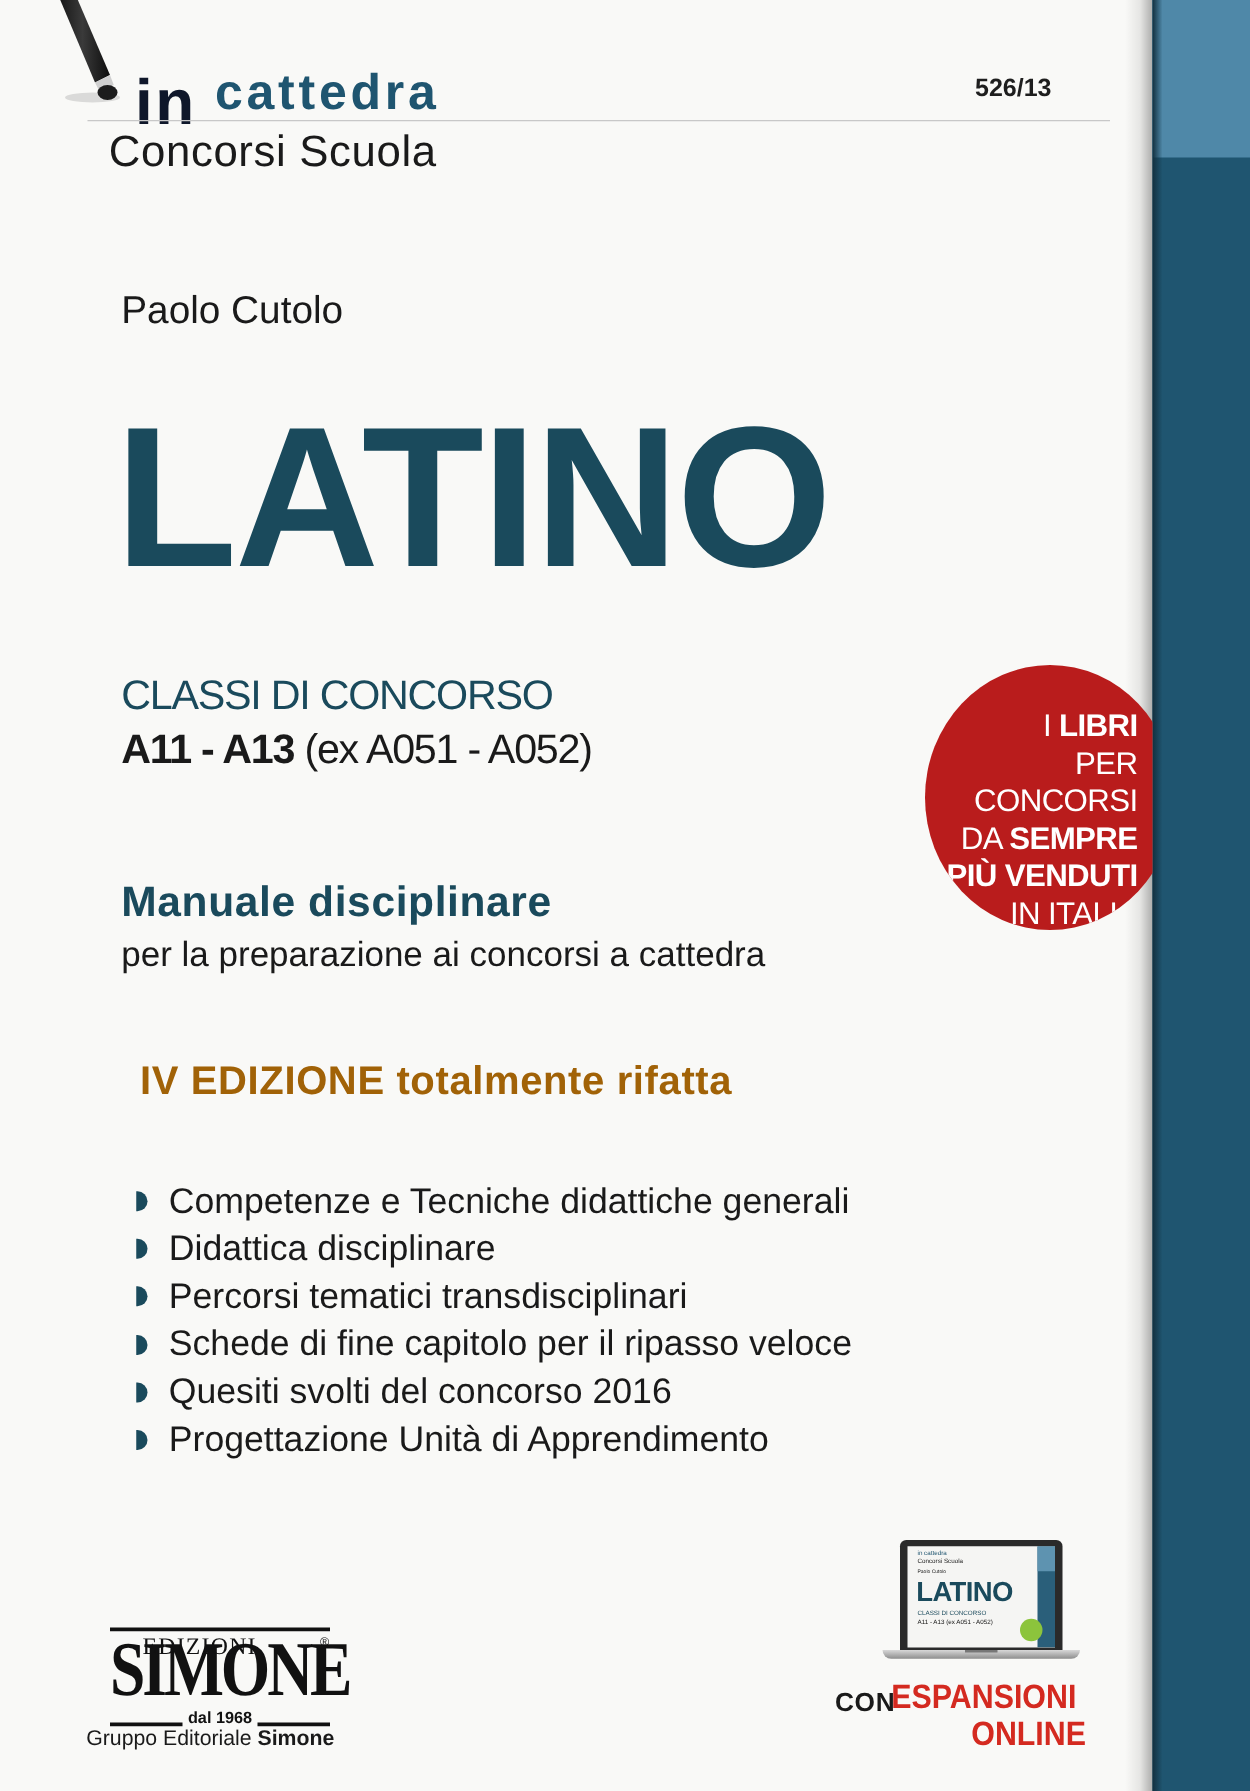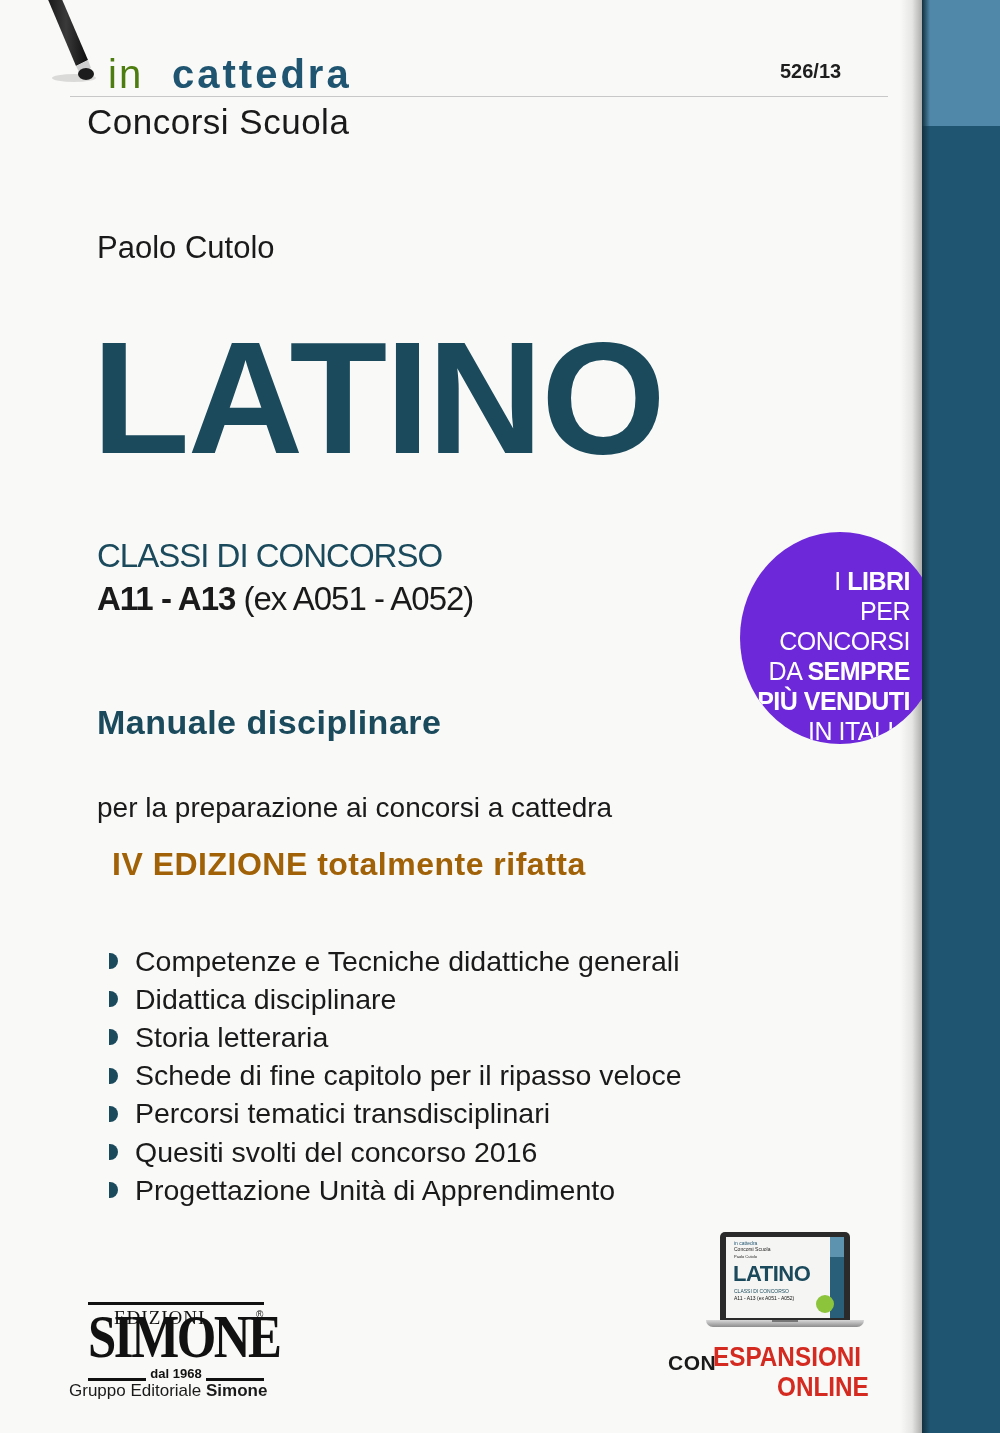--- a/index.html
+++ b/index.html
@@ -27,21 +27,21 @@
   .spine-edge {
     position: absolute; left: 0; top: 0; width: 8px; height: 100%;
     background: linear-gradient(to right, #12303f, rgba(18,48,63,0));
   }
 
   
   .stylus { position: absolute; left: 30px; top: -10px; width: 80px; height: 100px; }
 
   .brand-in {
     position: absolute; left: 108px; top: 52px;
-    font-size: 40px; color: #4d7c0f; letter-spacing: 2px; font-weight: normal;
+    font-size: 51px; color: #0f172a; letter-spacing: 2px; font-weight: bold;
   }
   .brand-cattedra {
     position: absolute; left: 172px; top: 52px;
     font-size: 40px; color: #1f5570; letter-spacing: 3px; font-weight: bold;
   }
   .header-rule {
     position: absolute; left: 70px; top: 96px; width: 818px; height: 1px; background: #c8c8c8;
   }
   .series-code {
     position: absolute; left: 766px; top: 60px;
@@ -70,21 +70,21 @@
     font-size: 33px; color: #1a1a1a; letter-spacing: -1px;
   }
   .classi-codes b { font-weight: bold; }
 
   .manual-title {
     position: absolute; left: 97px; top: 703px;
     font-size: 34px; font-weight: bold; color: #1a4a5c; letter-spacing: 0.5px;
   }
   .manual-sub {
     position: absolute; left: 97px; top: 748px;
-    font-size: 28px; color: #1a1a1a; margin-top: 44px;
+    font-size: 28px; color: #1a1a1a;
   }
   .edition {
     position: absolute; left: 112px; top: 846px;
     font-size: 32px; font-weight: bold; color: #a16207; letter-spacing: 0.5px; text-align: right;
   }
 
   .features {
     position: absolute; left: 97px; top: 942px; margin: 0; padding: 0; list-style: none;
   }
   .features li {
@@ -92,21 +92,21 @@
     font-size: 28.5px; color: #1a1a1a; padding-left: 12px;
   }
   .bullet {
     display: inline-block; width: 9px; height: 16px; margin-right: 17px;
     background: #1a4a5c; border-radius: 0 9px 9px 0;
   }
 
   
   .badge {
     position: absolute; left: 740px; top: 532px; width: 200px; height: 212px;
-    border-radius: 50%; background: #6d28d9; overflow: hidden;
+    border-radius: 50%; background: #b91c1c; overflow: hidden;
   }
   .badge-clip { position: absolute; left: 740px; top: 520px; width: 182px; height: 240px; overflow: hidden; }
   .badge-text {
     position: absolute; right: 12px; top: 34px; text-align: right; color: #fff;
     font-size: 25px; line-height: 30px; letter-spacing: -0.5px;
   }
   .badge-text .bold { font-weight: bold; }
   .badge-text .light { font-weight: normal; }
 
   
@@ -213,29 +213,25 @@
   <li>
       <span class="bullet"></span>
       <span>Competenze e Tecniche didattiche generali</span>
     </li>
   <li>
       <span class="bullet"></span>
       <span>Didattica disciplinare</span>
     </li>
   <li>
       <span class="bullet"></span>
-      <span>Storia letteraria</span>
+      <span>Percorsi tematici transdisciplinari</span>
     </li>
   <li>
       <span class="bullet"></span>
       <span>Schede di fine capitolo per il ripasso veloce</span>
-    </li>
-  <li>
-      <span class="bullet"></span>
-      <span>Percorsi tematici transdisciplinari</span>
     </li>
   <li>
       <span class="bullet"></span>
       <span>Quesiti svolti del concorso 2016</span>
     </li>
   <li>
       <span class="bullet"></span>
       <span>Progettazione Unità di Apprendimento</span>
     </li>
 </ul>

